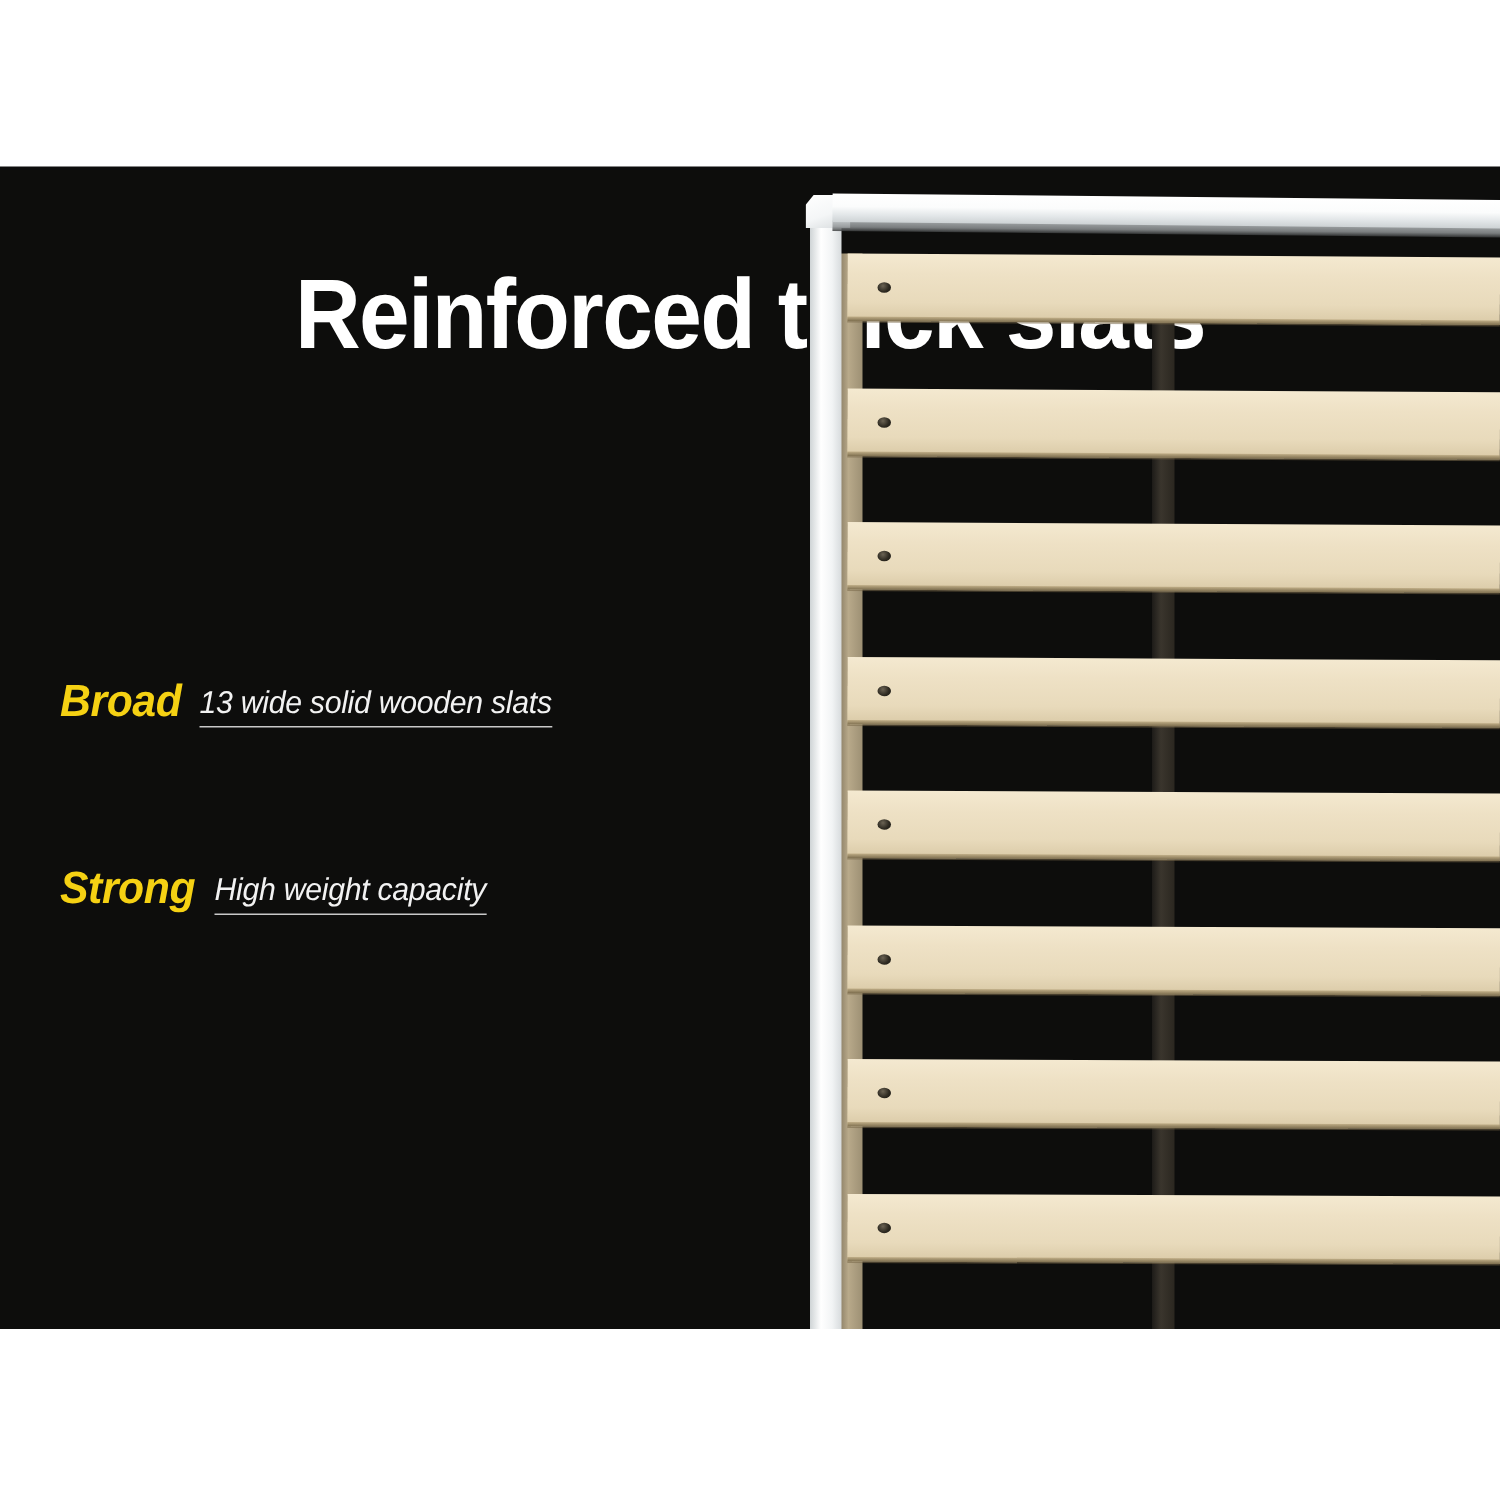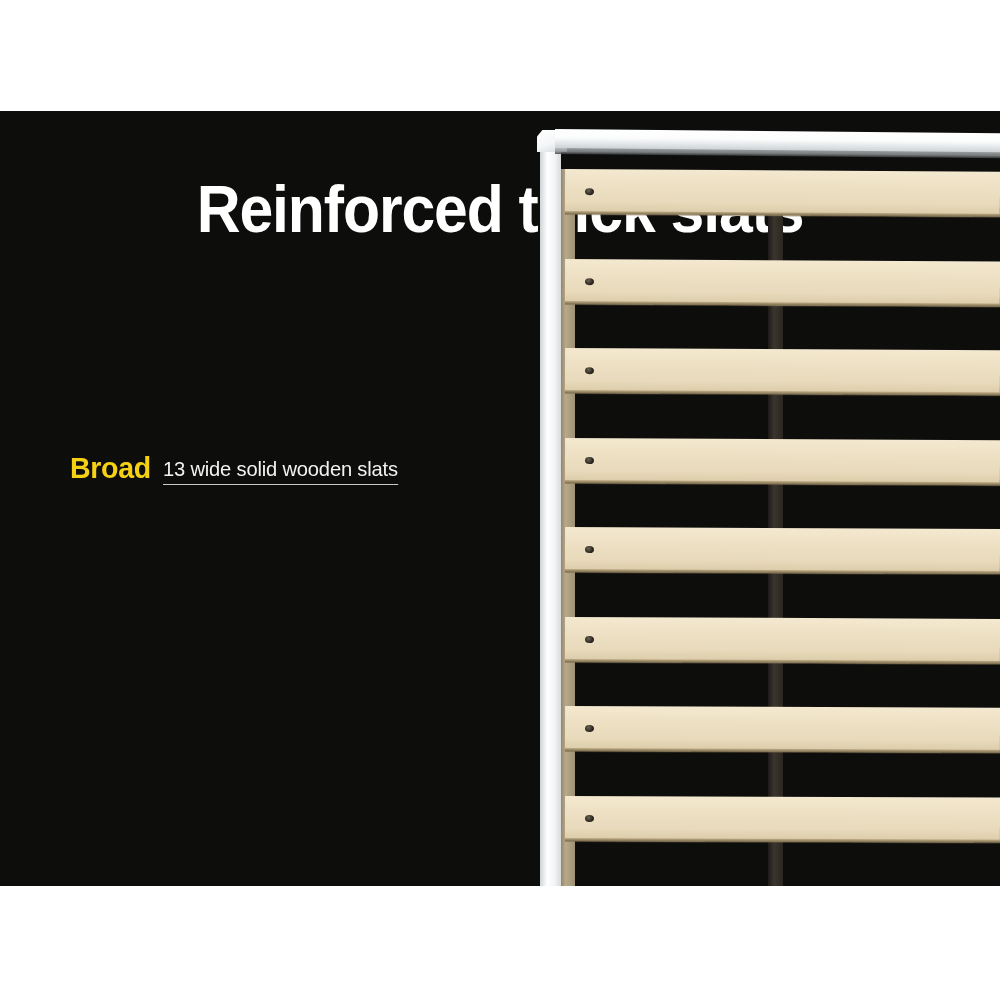--- a/index.html
+++ b/index.html
@@ -49,23 +49,24 @@
     line-height: 72px;
     letter-spacing: -1.2px;
     transform: scaleX(0.92);
     transform-origin: 50% 50%;
     white-space: nowrap;
   }
 
   
   #feature-list {
     position: absolute;
-    left: 70px;
+    left: 40px;
     top: 249px;
     width: 480px;
+    font-style: italic;
   }
   .feature-row {
     display: flex;
     align-items: flex-end;
     margin-bottom: 0;
     height: 125px;
   }
   .feature-label {
     color: #f5d113;
     font-family: "Liberation Sans", sans-serif;
@@ -218,20 +219,24 @@
     <div id="headline">Reinforced thick slats</div>
 
     <div id="feature-list">
 
       <div class="feature-row">
         <span class="feature-label">Broad</span>
         <span class="feature-desc">13 wide solid wooden slats</span>
       </div>
 
 
+      <div class="feature-row">
+        <span class="feature-label">Strong</span>
+        <span class="feature-desc">High weight capacity</span>
+      </div>
 
 
     </div>
 
     <div id="product-photo">
       <div class="centre-support"></div>
       <div class="side-rail"></div>
       <div id="slat-stack">
           <div class="slat" style="top: 58px; height: 45px; transform: rotate(0.35deg); transform-origin: 0% 50%;">
             <div class="slat-screw" style="top: 19px;"></div>

